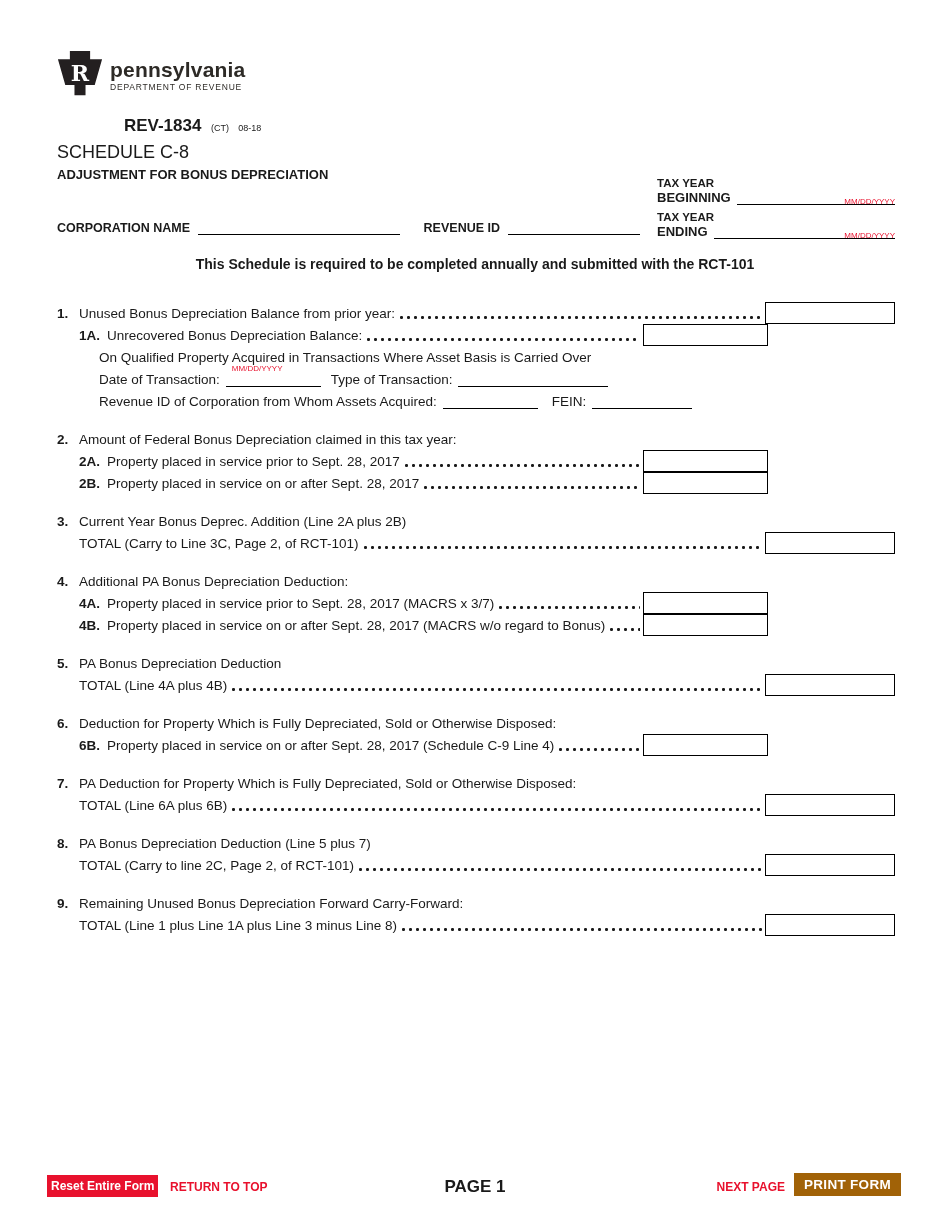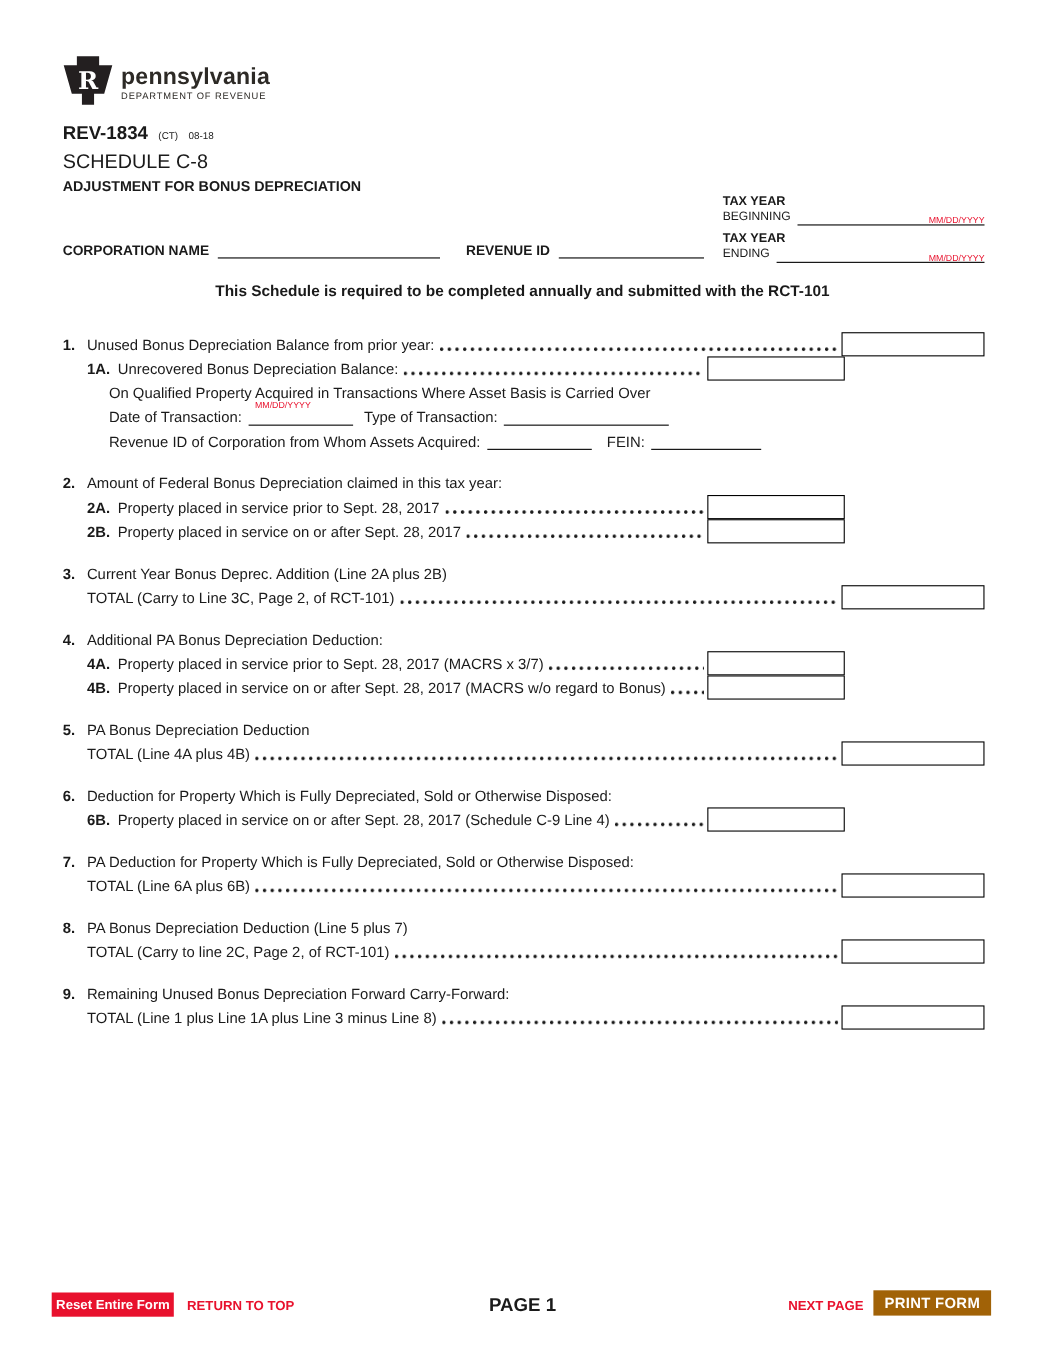--- a/index.html
+++ b/index.html
@@ -7,31 +7,31 @@
   body { font-family:"Liberation Sans", sans-serif; color:#1a1a1a; }
   .page { position:relative; width:950px; height:1230px; background:#fff; margin:0 auto; overflow:hidden; }
 
   
   .header-left { position:absolute; left:57px; top:50px; }
   .logo-row { display:flex; align-items:center; }
   .keystone { flex:none; }
   .logo-text { margin-left:7px; }
   .brand { font-size:21px; font-weight:bold; color:#2d2a26; letter-spacing:.2px; line-height:22px; }
   .dept { font-size:8.5px; color:#2d2a26; letter-spacing:.8px; margin-top:1px; }
-  .rev-row { margin-top:11px; }
+  .rev-row { margin-top:16px;text-align:center; }
   .rev-num { font-size:17px; font-weight:bold; }
   .rev-suffix { font-size:9px; margin-left:5px; }
   .schedule { font-size:18px; font-weight:normal; margin-top:6px; }
   .form-title { font-size:13px; font-weight:bold; margin-top:4px; }
 
   
   .taxyear { position:absolute; left:657px; top:176px; width:238px; }
   .ty-top { font-size:11.5px; font-weight:bold; line-height:14px; }
   .ty-bottom { display:flex; align-items:flex-end; line-height:15px; }
-  .ty-label { font-size:11px; font-weight:normal; flex:none; }
+  .ty-label { font-size:13px; font-weight:bold; flex:none; }
   .ty-field { flex:1; border-bottom:1px solid #000; margin-left:6px; text-align:right; height:14px; }
   .red-hint { font-size:8px; color:#e8112d; }
   .ty-block + .ty-block { margin-top:5px; }
 
   
   .corp-row { position:absolute; left:57px; top:220px; width:583px; display:flex; align-items:flex-end; }
   .corp-label { font-size:12.5px; font-weight:bold; flex:none; white-space:nowrap; }
   .ufield { display:inline-block; border-bottom:1px solid #000; height:15px; position:relative; }
   .corp-name-field { flex:1; margin:0 24px 0 8px; }
   .revid-field { width:132px; margin-left:8px; }

